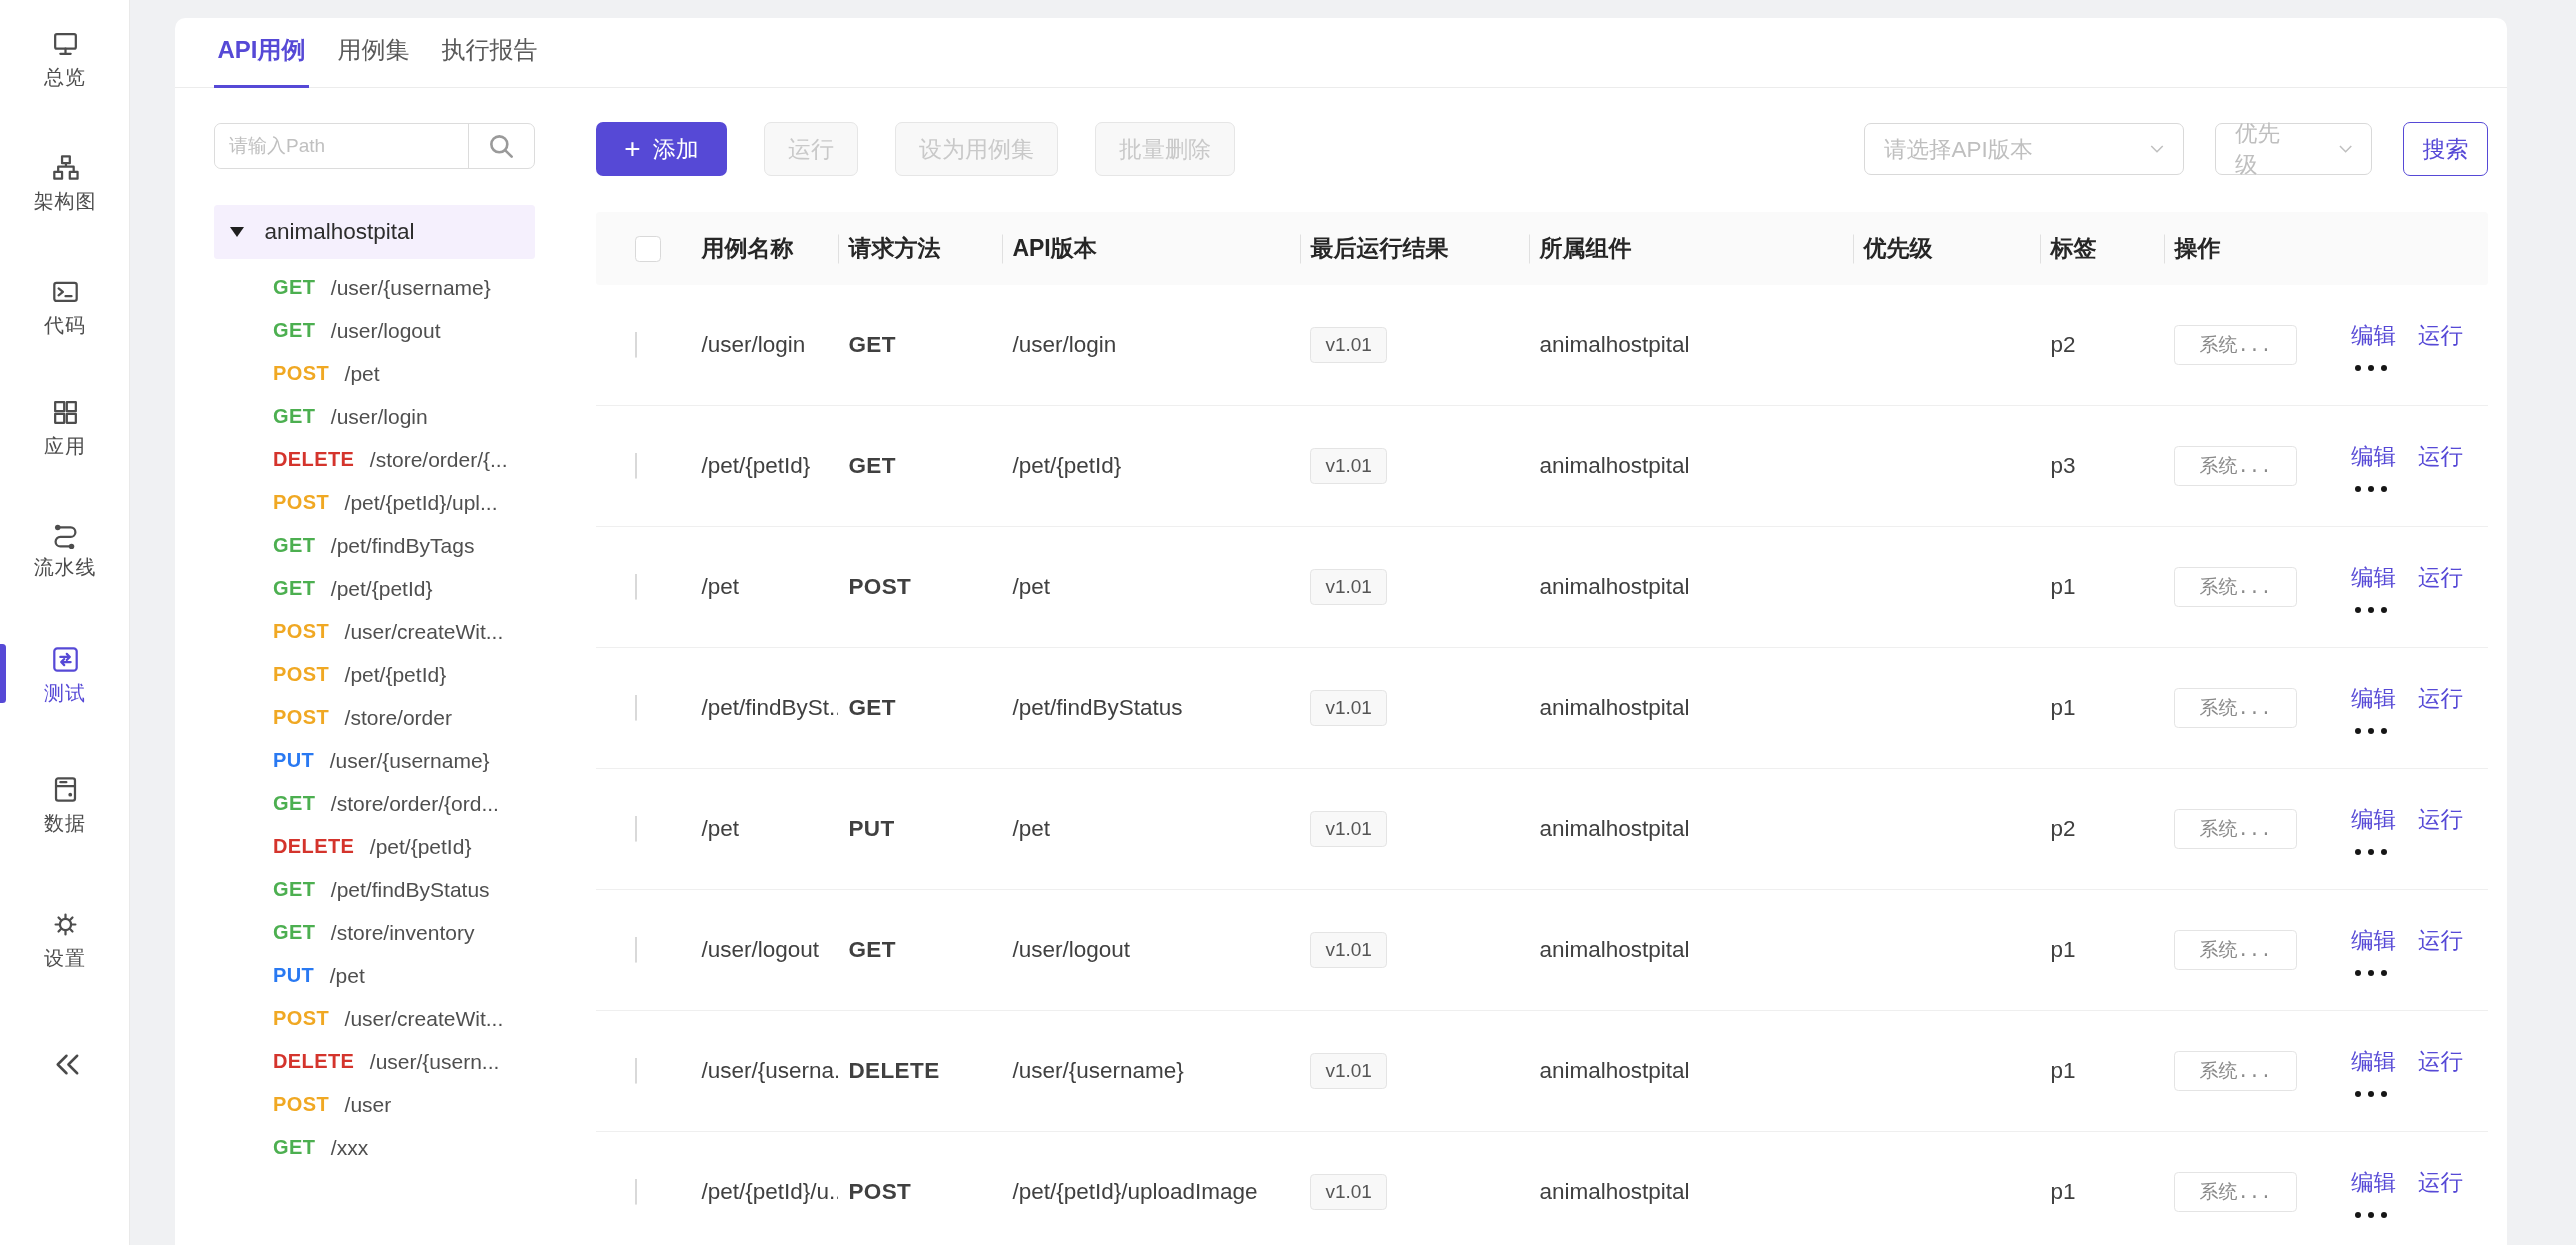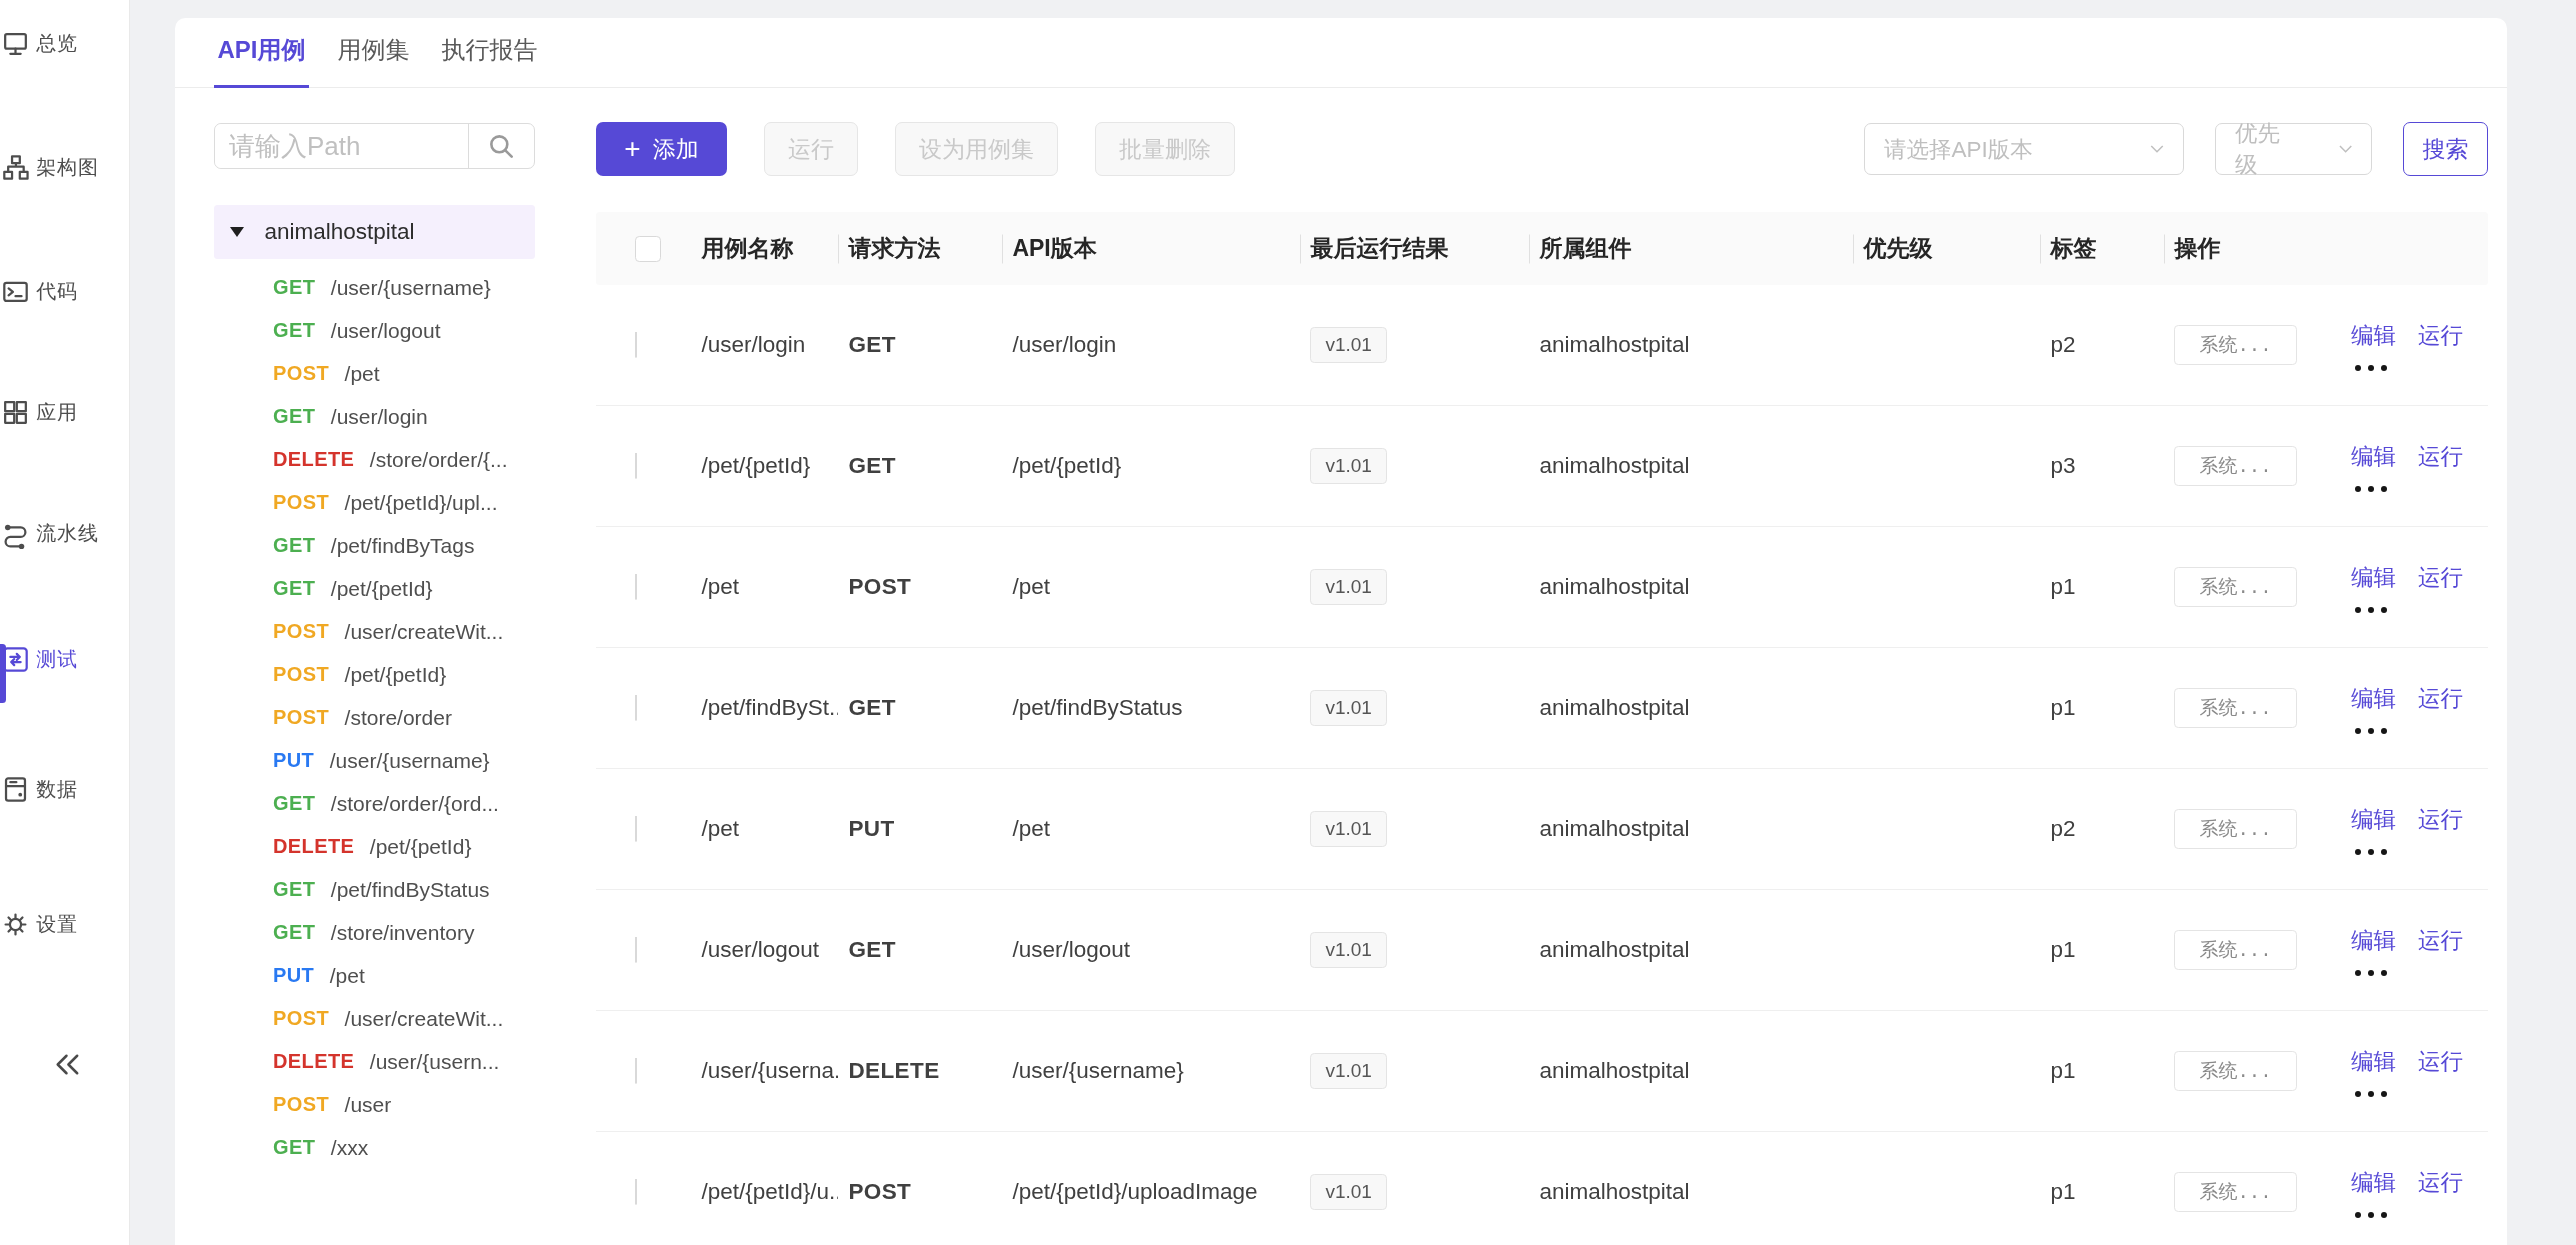--- a/index.html
+++ b/index.html
@@ -6,21 +6,21 @@
     --accent:#5649d6; --accent-bg:#f5f0fd;
     --m-get:#4caf50; --m-post:#f0a823; --m-put:#2979f2; --m-del:#d4342c;
     --page-bg:#f0f1f3;
   }
   *{margin:0;padding:0;box-sizing:border-box;}
   html,body{width:2576px;height:1246px;overflow:hidden;}
   body{background:var(--page-bg);font-family:"Liberation Sans",sans-serif;color:#3c3c3c;position:relative;}
 
   
   .sidebar{position:absolute;left:0;top:0;width:130px;height:1246px;background:#fff;border-right:0.9px solid #e9e9e9;}
-  .side-item{position:absolute;left:0;width:130px;display:flex;flex-direction:row;align-items:center;gap:5.2px;cursor:pointer;}
+  .side-item{position:absolute;left:0;width:130px;display:flex;flex-direction:column;align-items:center;gap:5.2px;cursor:pointer;}
   .side-item svg{width:31px;height:31px;stroke:#4d4d4d;fill:none;stroke-width:2.6;stroke-linecap:round;stroke-linejoin:round;}
   .side-item .dotfill{fill:#4d4d4d;stroke:none;}
   .side-item span{font-size:20px;color:#4d4d4d;letter-spacing:0.9px;}
   .side-item.active svg{stroke:var(--accent);}
   .side-item.active span{color:var(--accent);}
   .s0{top:28px}.s1{top:152px}.s2{top:276px}.s3{top:397px}.s4{top:518px}
   .s5{top:644px}.s6{top:774px}.s7{top:909px}
   .collapse-btn{position:absolute;left:0;top:1047px;width:130px;display:flex;justify-content:center;cursor:pointer;}
   .collapse-btn svg{width:35px;height:35px;stroke:#4a4a4a;fill:none;stroke-width:2.6;stroke-linecap:round;stroke-linejoin:round;}
   .active-bar{position:absolute;left:0;top:644px;width:6px;height:59px;background:var(--accent);border-radius:0 3.5px 3.5px 0;}
@@ -29,21 +29,21 @@
   .card{position:absolute;left:175px;top:18px;width:2332px;height:1228px;background:#fff;border-radius:10.4px 10.4px 0 0;}
 
   
   .tabs{display:flex;gap:25px;padding-left:39px;height:70px;align-items:flex-end;border-bottom:0.9px solid #ececec;}
   .tab{font-size:24px;color:#595959;padding:0 3.5px 19px;border-bottom:3.5px solid transparent;margin-bottom:-0.9px;cursor:pointer;}
   .tab.active{color:var(--accent);font-weight:bold;border-bottom-color:var(--accent);}
 
   
   .tree-panel{position:absolute;left:39px;top:105px;width:321px;}
   .tree-search{display:flex;align-items:center;height:46px;border:0.9px solid #dcdcdc;border-radius:7px;background:#fff;}
-  .tree-search input{flex:1;border:none;outline:none;height:100%;padding:0 14px;font-size:26px;color:#333;font-family:inherit;border-radius:7px 0 0 7px;min-width:0;}
+  .tree-search input{flex:1;border:none;outline:none;height:100%;padding:0 14px;font-size:19px;color:#333;font-family:inherit;border-radius:7px 0 0 7px;min-width:0;}
   .tree-search input::placeholder{color:#c0c0c0;}
   .search-seg{width:66px;height:100%;border-left:0.9px solid #dcdcdc;display:flex;align-items:center;justify-content:center;cursor:pointer;}
   .tree-root{margin-top:36px;height:54px;background:var(--accent-bg);border-radius:3.5px;display:flex;align-items:center;padding-left:15.5px;cursor:pointer;}
   .caret{width:0;height:0;border-left:7.8px solid transparent;border-right:7.8px solid transparent;border-top:10.4px solid #1f1f1f;margin-right:21px;}
   .tree-root span{font-size:22.5px;color:#2d2d2d;}
   .tree-list{list-style:none;margin-top:7px;}
   .tree-item{height:43px;display:flex;align-items:center;padding-left:59px;cursor:pointer;white-space:nowrap;overflow:hidden;}
   .t-method{font-weight:bold;font-size:20px;margin-right:15.5px;letter-spacing:0.4px;}
   .t-path{font-size:21px;color:#4f4f4f;}
   .m-GET{color:var(--m-get);} .m-POST{color:var(--m-post);}

